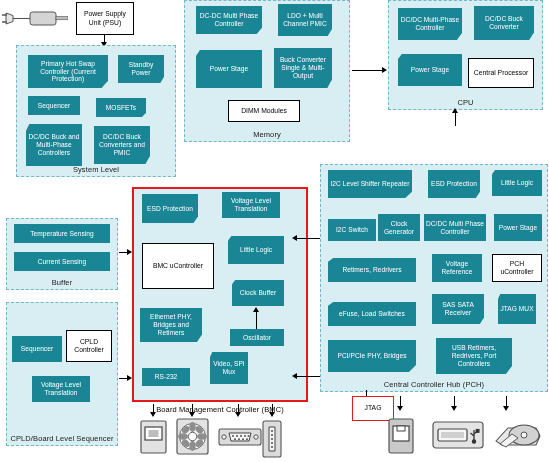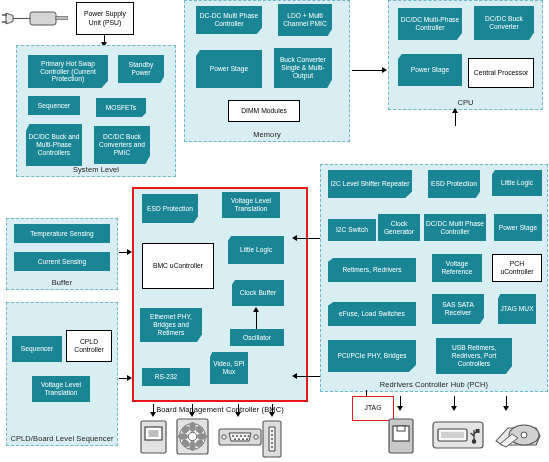--- a/index.html
+++ b/index.html
@@ -197,21 +197,21 @@
 
   <div class="ln hline" style="left:296px;top:238px;width:26px;"></div>
   <div class="arr arr-l" style="left:292px;top:235px;"></div>
   <div class="arr arr-r" style="left:320px;top:235px;"></div>
 
   <div class="ln hline" style="left:296px;top:376px;width:26px;"></div>
   <div class="arr arr-l" style="left:292px;top:373px;"></div>
   <div class="arr arr-r" style="left:320px;top:373px;"></div>
 
   <div class="panel" style="left:320px;top:164px;width:228px;height:228px;">
-    <div class="panel-label">Redrivers Controller Hub (PCH)</div>
+    <div class="panel-label">Central Controller Hub (PCH)</div>
   </div>
 
   <div class="blk fold" style="left:328px;top:170px;width:84px;height:28px;">
     <span>I2C Level Shifter Repeater</span>
   </div>
   <div class="blk fold" style="left:428px;top:170px;width:52px;height:28px;">
     <span>ESD Protection</span>
   </div>
   <div class="blk fold2" style="left:492px;top:170px;width:50px;height:26px;">
     <span>Little Logic</span>

